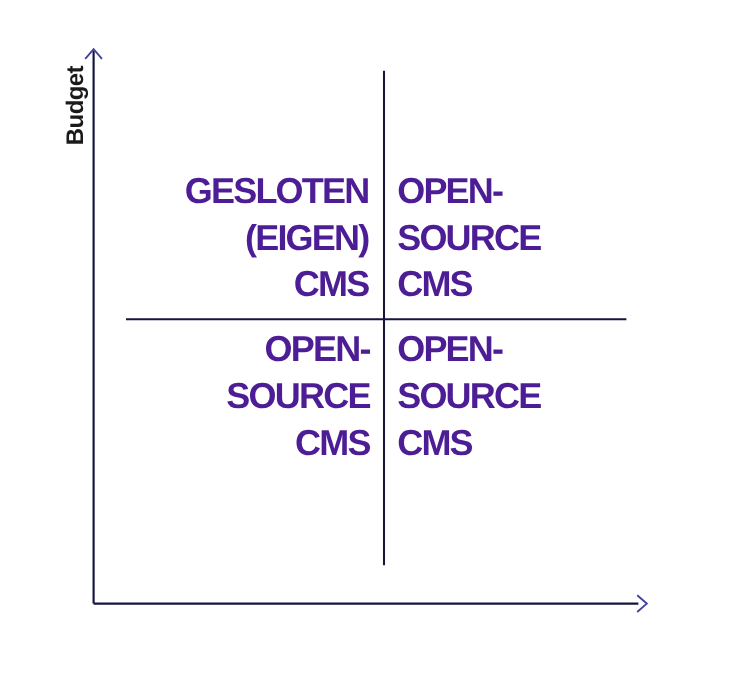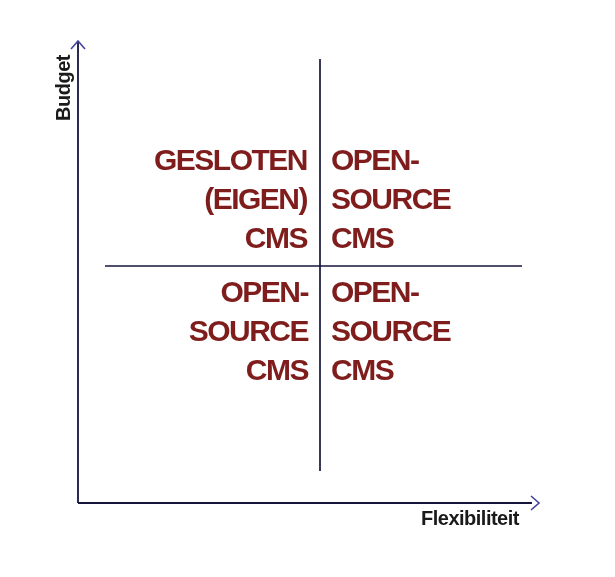--- a/index.html
+++ b/index.html
@@ -41,21 +41,21 @@
     transform-origin: 50% 50%;
   }
   #x-axis-label {
     left: 421px;
     top: 506px;
   }
   .quad-text {
     position: absolute;
     font-size: 30px;
     font-weight: bold;
-    color: #7f1d1d;
+    color: #4c1d95;
     letter-spacing: -1.5px;
     line-height: 39px;
     white-space: pre-line;
   }
   #quad-top-left    { left: 90px;  width: 217px; top: 140px; text-align: right; }
   #quad-top-right   { left: 331px; width: 200px; top: 140px; text-align: left; }
   #quad-bottom-left { left: 90px;  width: 218px; top: 272px; text-align: right; }
   #quad-bottom-right{ left: 331px; width: 200px; top: 272px; text-align: left; }
 </style>
 </head>
@@ -73,21 +73,20 @@
 
     <polyline points="531,496 539,503 531,510" fill="none" stroke-width="1.6" stroke="#44449e"></polyline>
 
     <line x1="320" y1="59" x2="320" y2="471" stroke-width="1.7" stroke="#14143c"></line>
 
     <line x1="105" y1="266" x2="522" y2="266" stroke-width="1.7" stroke="#14143c"></line>
   </svg>
 
   <div id="y-axis-label" class="axis-label">Budget</div>
 
-  <div id="x-axis-label" class="axis-label">Flexibiliteit</div>
 
   <div id="quad-top-left" class="quad-text">GESLOTEN
 (EIGEN)
 CMS</div>
 
   <div id="quad-top-right" class="quad-text">OPEN-
 SOURCE
 CMS</div>
 
   <div id="quad-bottom-left" class="quad-text">OPEN-

